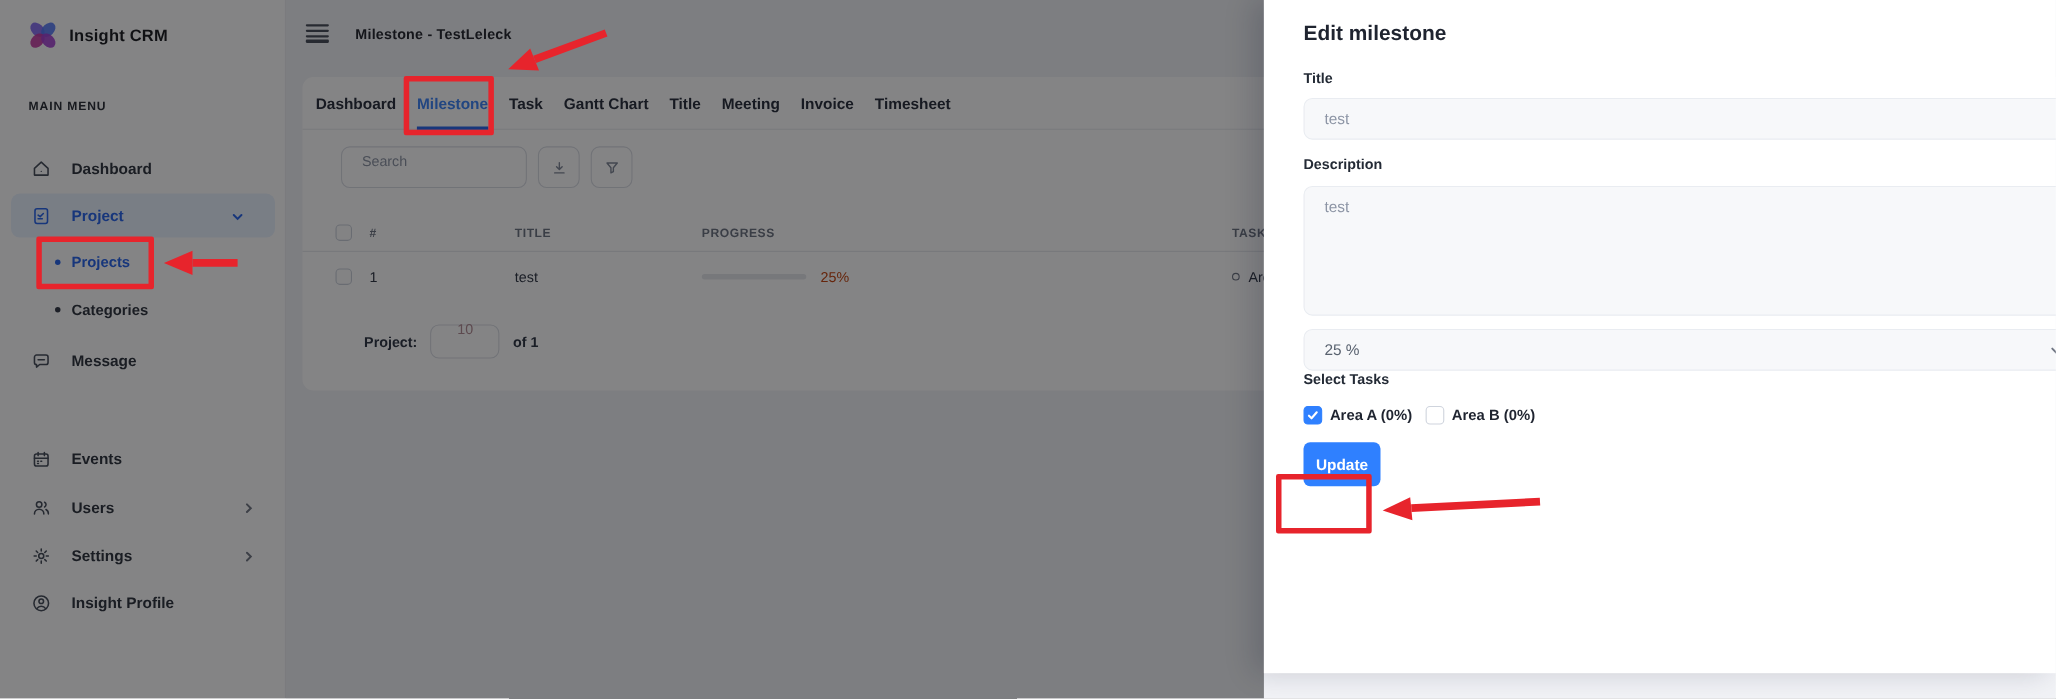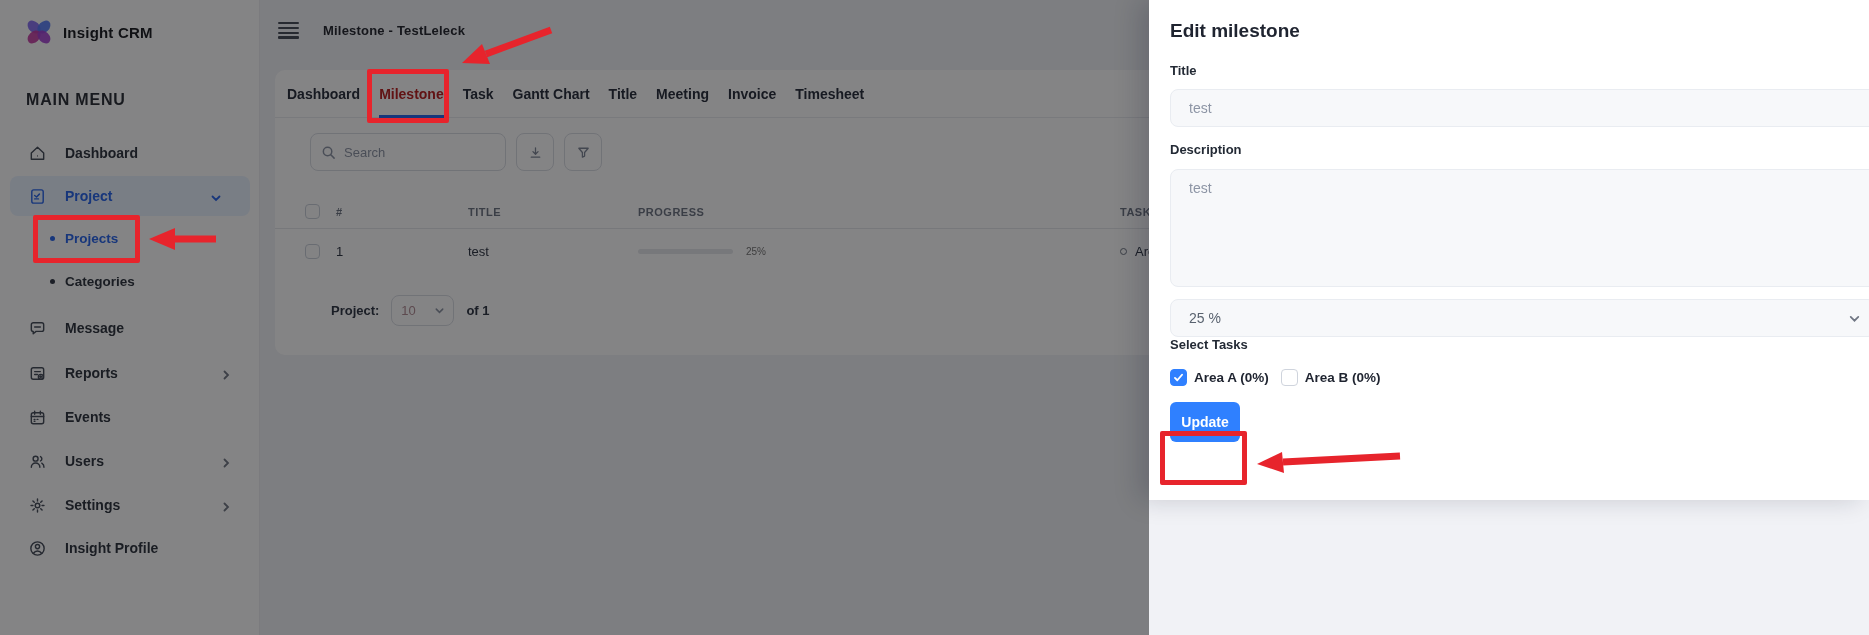--- a/index.html
+++ b/index.html
@@ -5,21 +5,21 @@
   * { margin:0; padding:0; box-sizing:border-box; }
   html,body { width:1869px; height:635px; overflow:hidden; background:#fff;
               font-family:"Liberation Sans", sans-serif; }
   .app { position:relative; width:1869px; height:635px; background:#f1f2f6; }
 
   
   .sidebar { position:absolute; left:0; top:0; width:260px; height:635px;
              background:#fff; border-right:1px solid #ececf0; z-index:10;padding-left:48px; }
   .brand { position:absolute; left:24px; top:17px; display:flex; align-items:center; gap:9px; }
   .brand-name { font-size:15px; font-weight:700; color:#16181d; letter-spacing:.2px; }
-  .menu-label { position:absolute; left:26px; top:91px; font-size:16px; font-weight:700;
+  .menu-label { position:absolute; left:26px; top:91px; font-size:11px; font-weight:700;
                 color:#272b33; letter-spacing:.8px; }
   .nav-item { position:absolute; left:0; width:260px; height:40px; display:flex;
               align-items:center; cursor:pointer; }
   .nav-item .ico { position:absolute; left:27px; width:20px; height:20px; display:flex;
                    align-items:center; justify-content:center; }
   .nav-item .lbl { position:absolute; left:65px; font-size:14px; font-weight:600; color:#2b313b; }
   .nav-item .chev { position:absolute; right:28px; width:12px; height:12px; }
   .nav-item.active-parent { left:10px; width:240px; background:#e9f2fe; border-radius:8px; }
   .nav-item.active-parent .ico { left:17px; }
   .nav-item.active-parent .lbl { left:55px; color:#2563eb; }
@@ -33,59 +33,59 @@
   .main { position:absolute; left:260px; top:0; width:1609px; height:635px; }
   .topbar { position:absolute; left:18px; top:22px; display:flex; align-items:center; gap:24px; }
   .hamburger { width:21px; display:flex; flex-direction:column; gap:2.6px; cursor:pointer; }
   .hamburger span { height:2.2px; background:#454b57; border-radius:1px; }
   .page-title { font-size:13px; font-weight:700; color:#20232b; letter-spacing:.2px; }
 
   .card { position:absolute; left:15px; top:70px; right:0; height:285px; background:#fff;
           border-radius:10px 0 0 10px; }
   .tabs { display:flex; gap:19px; padding:16px 0 0 12px; border-bottom:1px solid #e8eaee; }
   .tab { font-size:14px; font-weight:600; color:#252b38; padding-bottom:13px; cursor:pointer; }
-  .tab.active { color:#b91c1c; border-bottom:3px solid #2563eb; margin-bottom:-1px; }
+  .tab.active { color:#3b82f6; border-bottom:3px solid #2563eb; margin-bottom:-1px; }
 
   .toolbar { display:flex; align-items:center; gap:10px; margin:15px 0 0 35px; }
-  .search-box { width:196px; height:38px; border:1px solid #d9dce3; border-radius:8px;
-                display:flex; align-items:center; padding:0 10px; gap:8px; background:#fff; }
+  .search-box { width:169px; height:38px; border:1px solid #d9dce3; border-radius:8px;
+                display:flex; align-items:flex-end; padding:16px 10px; gap:8px; background:#fff; }
   .search-box input { border:none; outline:none; font-size:13px; color:#333; width:140px;
                       font-family:"Liberation Sans", sans-serif; background:transparent; }
   .search-box input::placeholder { color:#8b93a3; }
   .tool-btn { width:38px; height:38px; border:1px solid #d9dce3; border-radius:8px; background:#fff;
               display:flex; align-items:center; justify-content:center; cursor:pointer; }
 
   .tbl-head, .tbl-row { display:grid; grid-template-columns:31px 132px 170px 482px auto;
                         align-items:center; padding-left:30px; }
   .tbl-head { margin-top:24px; height:34px; border-bottom:1px solid #e5e7eb; }
   .tbl-head .th { font-size:11px; font-weight:700; color:#6b7280; letter-spacing:.5px; }
   .tbl-row { height:44px; }
   .tbl-row .td { font-size:13px; color:#2b3240; }
   .cb { width:15px; height:15px; border:1.5px solid #c9cfd9; border-radius:4px; background:#fdfdfd; }
   .prog-cell { display:flex; align-items:center; gap:13px; }
   .prog-track { width:95px; height:5px; background:#e5e7eb; border-radius:3px; overflow:hidden; }
   .prog-fill { height:100%; background:#1d4ed8; border-radius:3px; }
-  .prog-label { font-size:10px; color:#737373; }
+  .prog-label { font-size:13px; color:#c2410c; }
   .task-cell { display:flex; align-items:center; gap:8px; white-space:nowrap; }
   .task-dot { width:7px; height:7px; border:1.5px solid #6b7280; border-radius:50%; }
 
   .pager { display:flex; align-items:center; gap:12px; margin:22px 0 0 56px; }
   .pager .pg-lbl { font-size:13px; font-weight:700; color:#2b3240; }
   .pg-select { width:63px; height:31px; border:1px solid #d9dce3; border-radius:8px; background:#fff;
-               display:flex; align-items:center; justify-content:center; gap:18px; cursor:pointer; }
+               display:flex; align-items:center; justify-content:flex-end; gap:18px; cursor:pointer;flex-direction:column; }
   .pg-select .pg-val { font-size:13px; color:#b08a92; }
 
   
   .overlay { position:absolute; left:0; top:0; width:1149px; height:635px;
              background:rgba(10,10,12,0.5); z-index:50; }
 
   
-  .drawer { position:absolute; left:1149px; top:0; width:720px; height:500px; background:#fff;
+  .drawer { position:absolute; left:1149px; top:0; width:720px; height:612px; background:#fff;
             z-index:60; overflow:hidden; box-shadow:-10px 0 24px rgba(15,23,42,.18);
-            padding:20px 0 0 21px; }
+            padding:20px 0 0 36px; }
   .drawer-title { font-size:19px; font-weight:700; color:#1f2430; }
   .fld-label { font-size:13px; font-weight:600; color:#232a35; }
   .fld-label.l1 { margin-top:21px; } .fld-label.l2 { margin-top:15px; }
   .fld-label.l3 { margin-top:15px; } .fld-label.l4 { }
   .fld-input, .fld-area, .fld-select { background:#f7f8fa; border:1px solid #e9ecf1;
       border-radius:8px; font-family:"Liberation Sans", sans-serif; font-size:14px; color:#8d95a5; }
   .fld-input { display:block; width:760px; height:38px; margin-top:11px; padding:0 18px; outline:none; }
   .fld-area { display:block; width:760px; height:118px; margin-top:12px; padding:10px 18px;
               resize:none; outline:none; }
   .fld-select { width:706px; height:38px; margin-top:12px; padding:0 14px 0 18px; display:flex;
@@ -167,36 +167,20 @@
     <div class="nav-item" style="top:308px">
       <span class="ico">
         <svg width="19" height="19" viewBox="0 0 20 20" fill="none" stroke="#434a57" stroke-width="1.5" stroke-linecap="round" stroke-linejoin="round">
             <path d="M3.5 6 a2 2 0 0 1 2-2 h9 a2 2 0 0 1 2 2 v5 a2 2 0 0 1-2 2 h-6 l-3 2.5 v-2.5 h-0 a2 2 0 0 1-2-2 Z"></path>
             <path d="M7 8.5 h6"></path>
           </svg>
       </span>
       <span class="lbl">Message</span>
     </div>
 
-    <div class="nav-item" style="top:353px">
-      <span class="ico">
-        <svg width="19" height="19" viewBox="0 0 20 20" fill="none" stroke="#434a57" stroke-width="1.5" stroke-linecap="round" stroke-linejoin="round">
-            <rect x="3.5" y="4" width="13" height="12" rx="2"></rect>
-            <path d="M7 8 h6 M7 11 h3"></path>
-            <circle cx="13.5" cy="13.5" r="2.6" fill="#fff"></circle>
-            <path d="M13.5 12.3 v2.4 M12.3 13.5 h2.4"></path>
-          </svg>
-      </span>
-      <span class="lbl">Reports</span>
-      <span class="chev">
-        <svg width="12" height="12" viewBox="0 0 12 12" fill="none" stroke="#707683" stroke-width="1.8" stroke-linecap="round">
-            <polyline points="4.5,2.5 8,6 4.5,9.5"></polyline>
-          </svg>
-      </span>
-    </div>
 
     <div class="nav-item" style="top:397px">
       <span class="ico">
         <svg width="19" height="19" viewBox="0 0 20 20" fill="none" stroke="#434a57" stroke-width="1.5" stroke-linecap="round" stroke-linejoin="round">
             <rect x="3.5" y="5" width="13" height="11.5" rx="2"></rect>
             <path d="M7 3.5 v3 M13 3.5 v3 M3.5 9 h13"></path>
             <path d="M6.5 12 h.8 M6.5 14 h.8 M9.6 12 h.8"></path>
           </svg>
       </span>
       <span class="lbl">Events</span>

